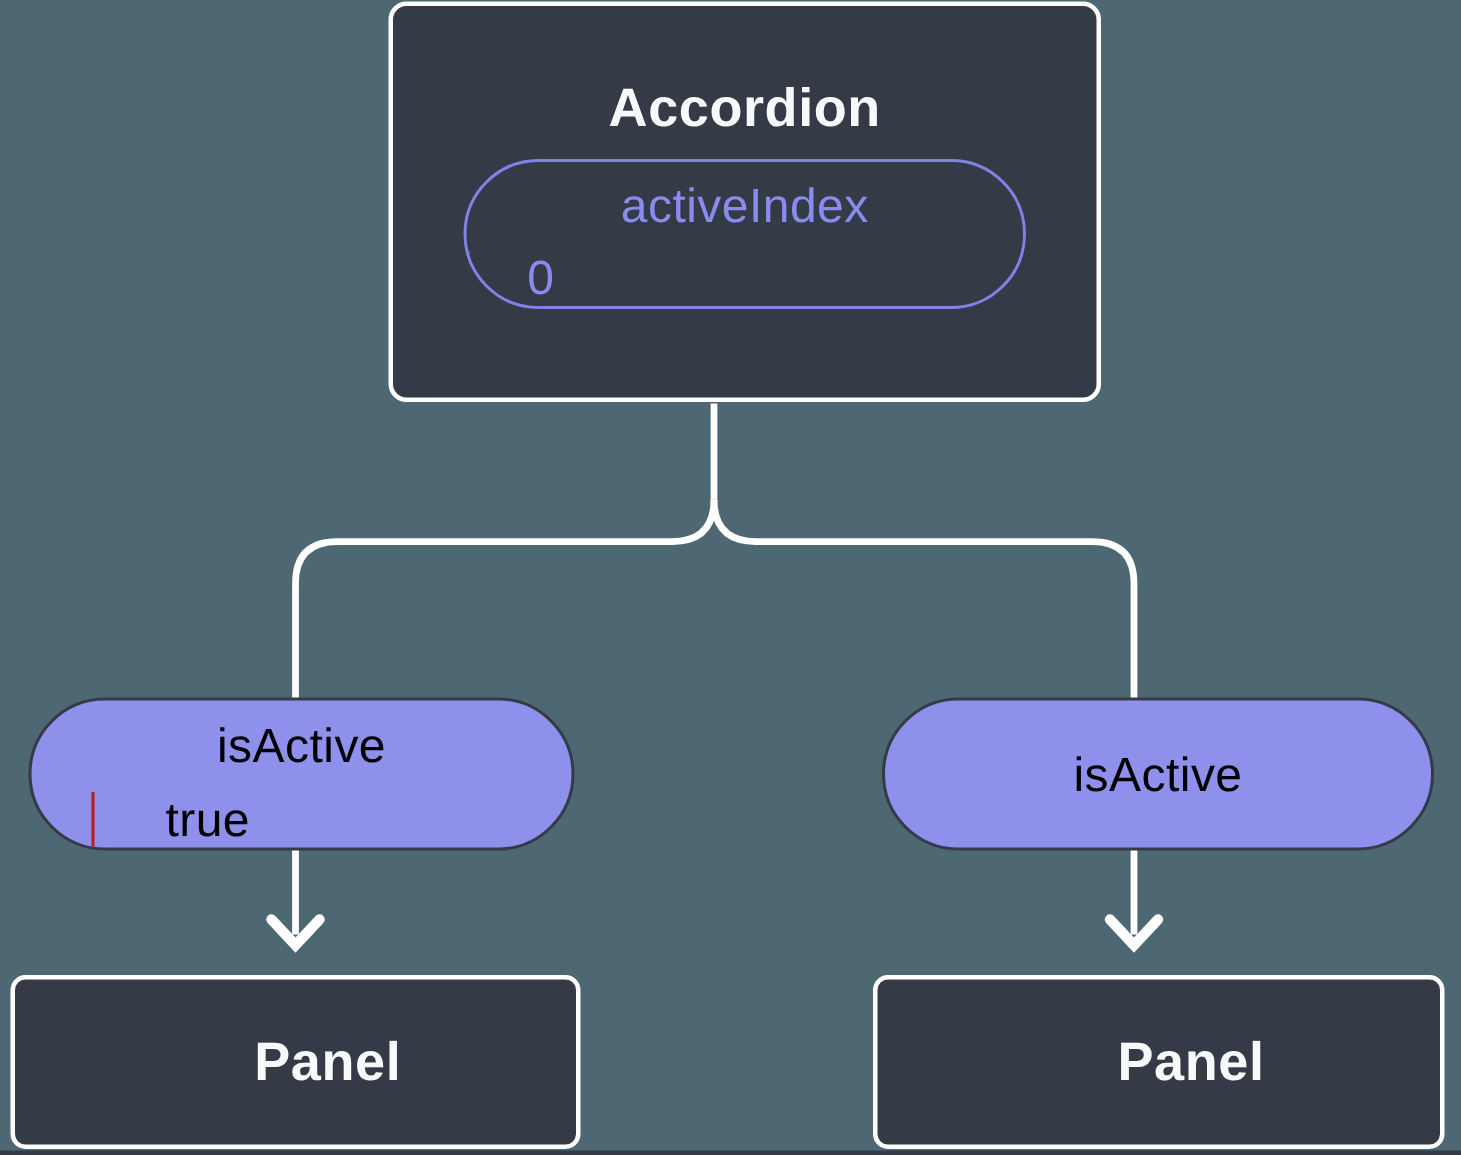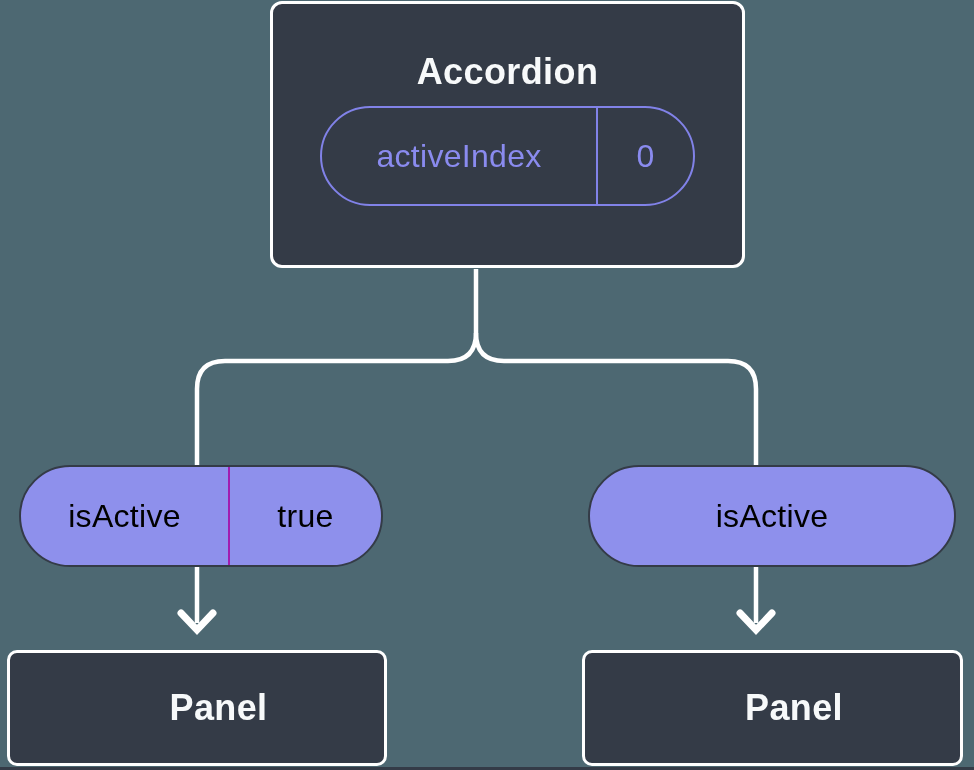--- a/index.html
+++ b/index.html
@@ -31,38 +31,39 @@
     background: #343b47;
     border: 3px solid #ffffff;
     border-radius: 12px;
     box-sizing: border-box;
     z-index: 2;
     display: flex;
     flex-direction: column;
     align-items: center;
   }
   .root-box {
-    left: 270px; top: 1px;
+    left: 259px; top: 1px;
     width: 475px; height: 267px;
   }
   .component-title {
     margin-top: 47px;
     font-size: 36px;
     font-weight: 600;
     letter-spacing: 0.4px;
     color: #f7f9fa;
     line-height: 42px;
   }
   .prop-pill {
     box-sizing: border-box;
     display: flex;
     align-items: stretch;
     border-radius: 51px;
     overflow: hidden;
     z-index: 2;
+    flex-direction: column;
   }
   .prop-pill .seg {
     display: flex;
     align-items: center;
     justify-content: center;
     font-size: 32px;
     font-weight: 500;
     letter-spacing: 0.3px;
   }
   .prop-pill .seg.name { flex: 1 1 auto; }
@@ -79,21 +80,22 @@
     border-left: 2px solid #8182e8;
   }
   .pill-filled {
     position: absolute;
     background: #8e90ec;
     border: 2.5px solid #343b47;
     color: #000000;
   }
   .pill-filled .seg.value {
     width: 151px;
-    border-left: 2px solid #a21caf;
+    border-left: 2px solid #b91c1c;
+    margin-left: 40px;
   }
   .pill-left  { left: 19px;  top: 465px; width: 364px; height: 102px; }
   .pill-right { left: 588px; top: 465px; width: 368px; height: 102px; }
   .panel-box {
     position: absolute;
     justify-content: center;
     border-radius: 10px;
     padding-left: 43px;
   }
   .panel-left  { left: 7px;   top: 650px; width: 380px; height: 116px; }

